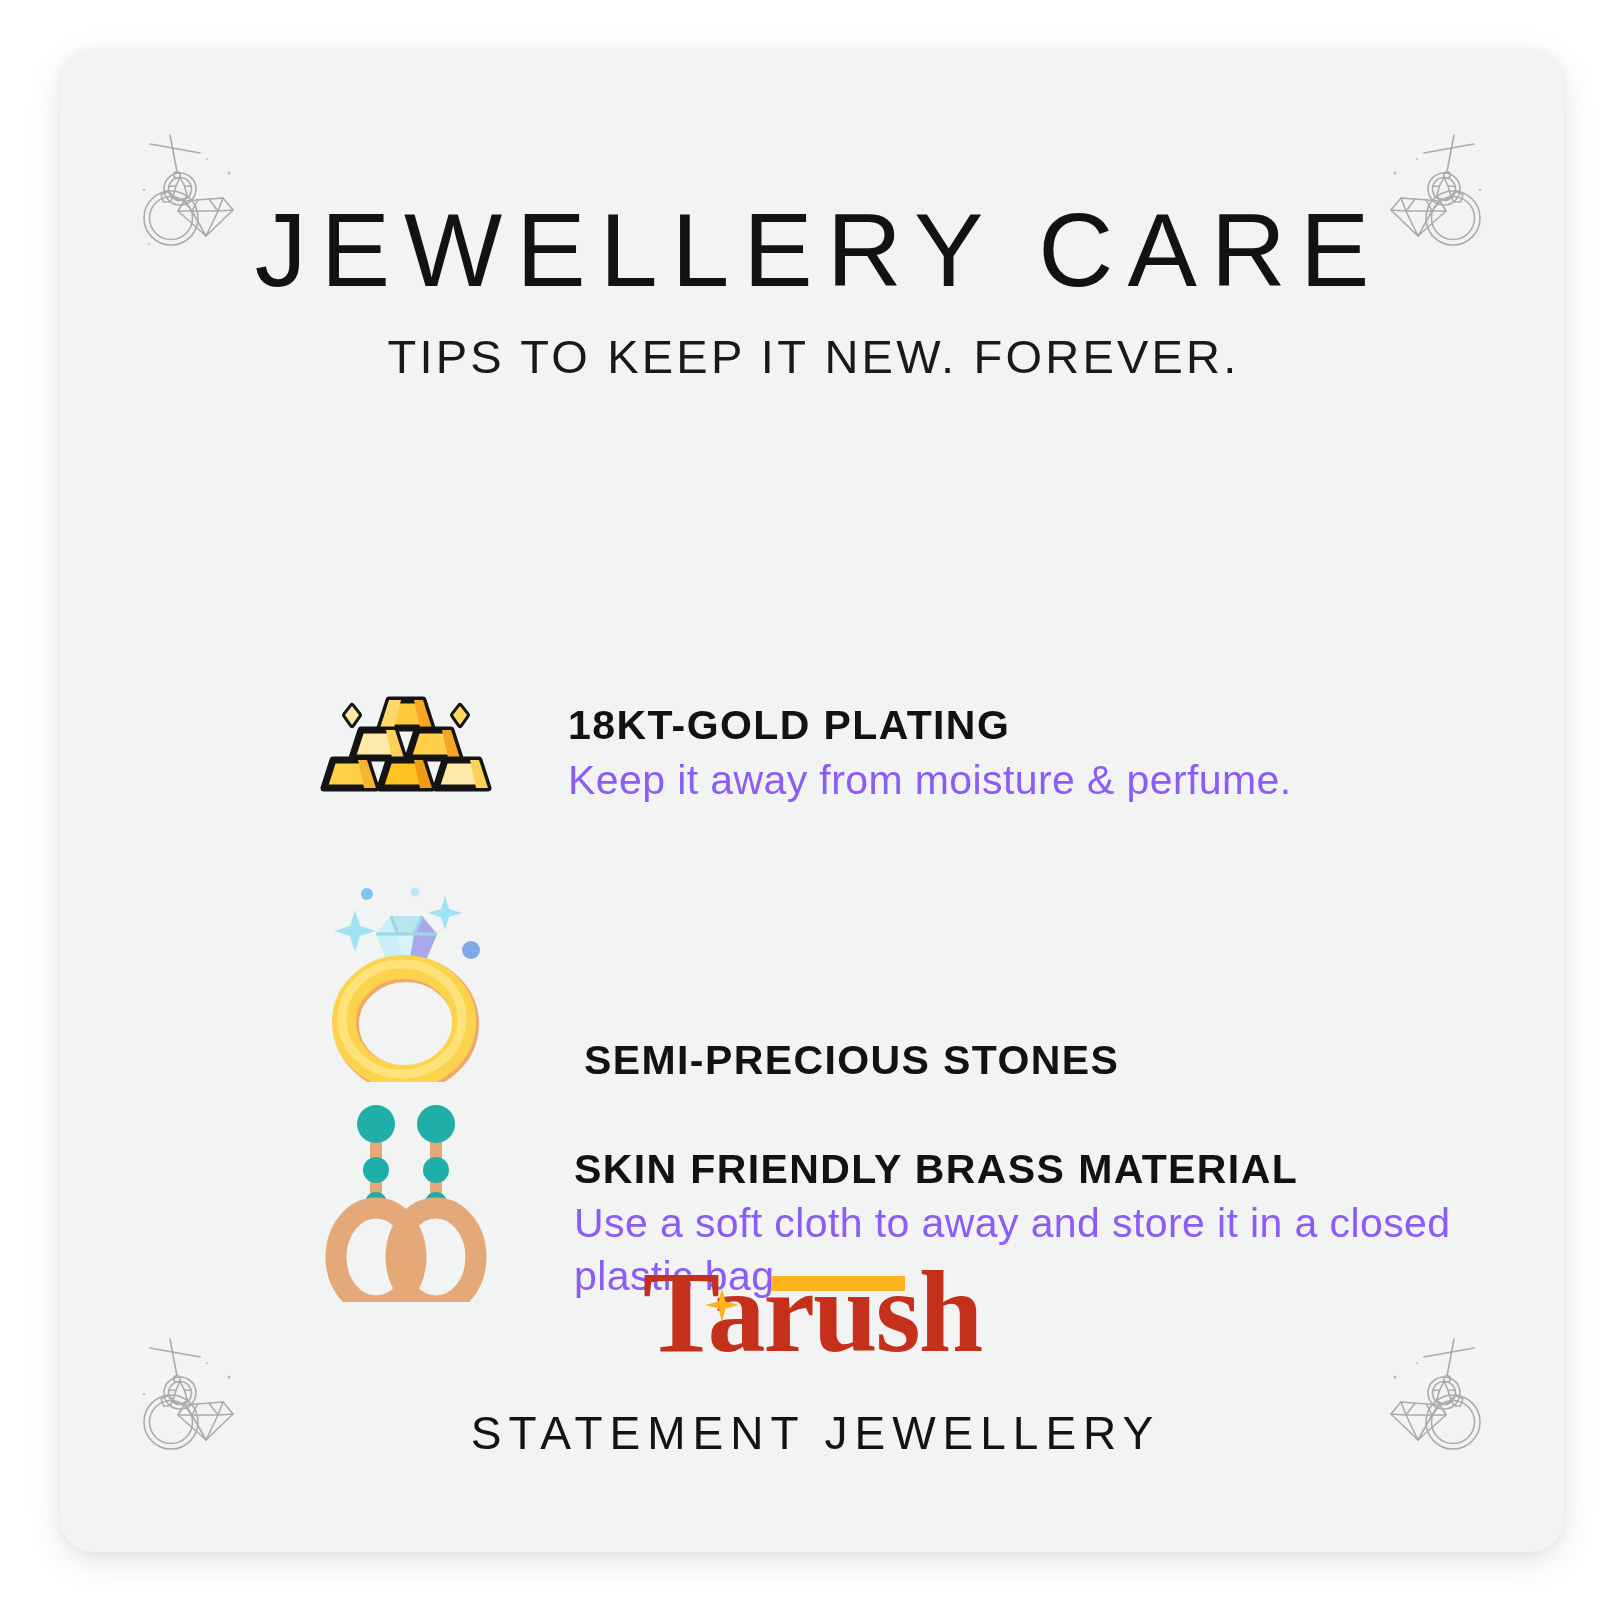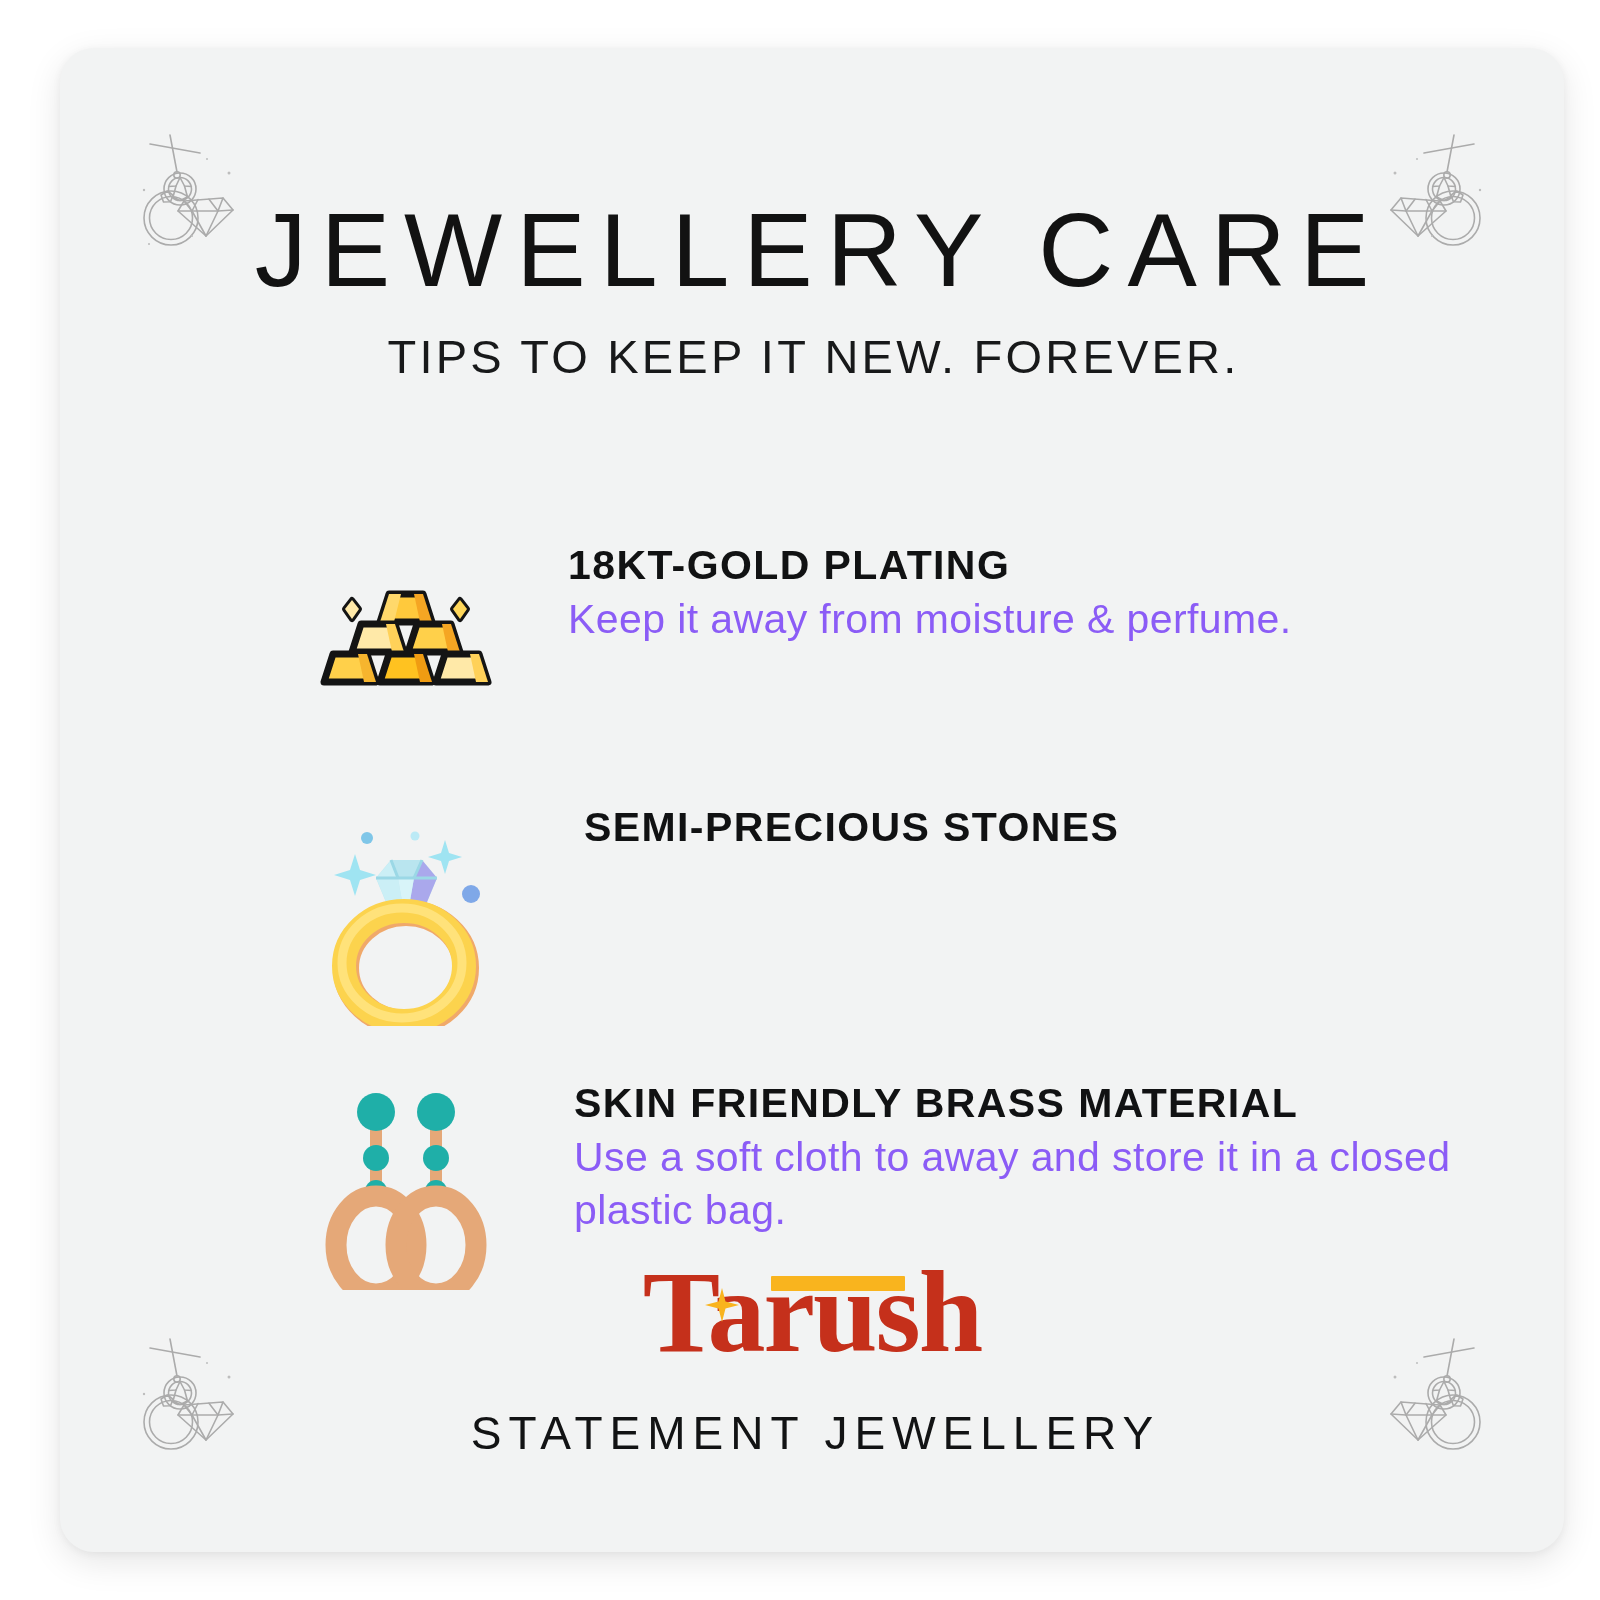--- a/index.html
+++ b/index.html
@@ -74,21 +74,21 @@
 
   
   .tips {
     position: absolute;
     left: 246px;
     top: 496px;
     width: 1220px;
   }
   .tip {
     display: flex;
-    align-items: flex-start;
+    align-items: flex-end;
   }
   .tip + .tip { margin-top: 0; }
   .tip-1 { height: 262px; }
   .tip-2 { height: 276px; gap: 16px; }
   .tip-3 { height: 220px; gap: 6px; }
 
   .tip-icon {
     flex: 0 0 200px;
     width: 200px;
     display: flex;

